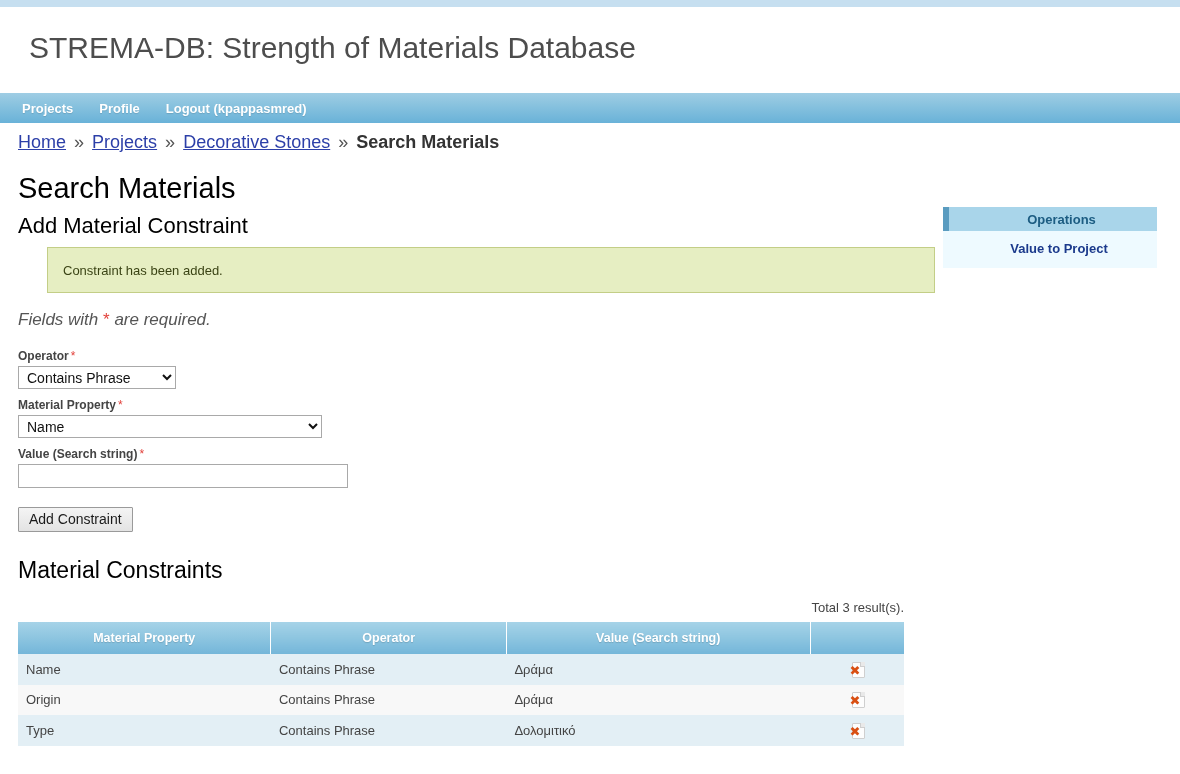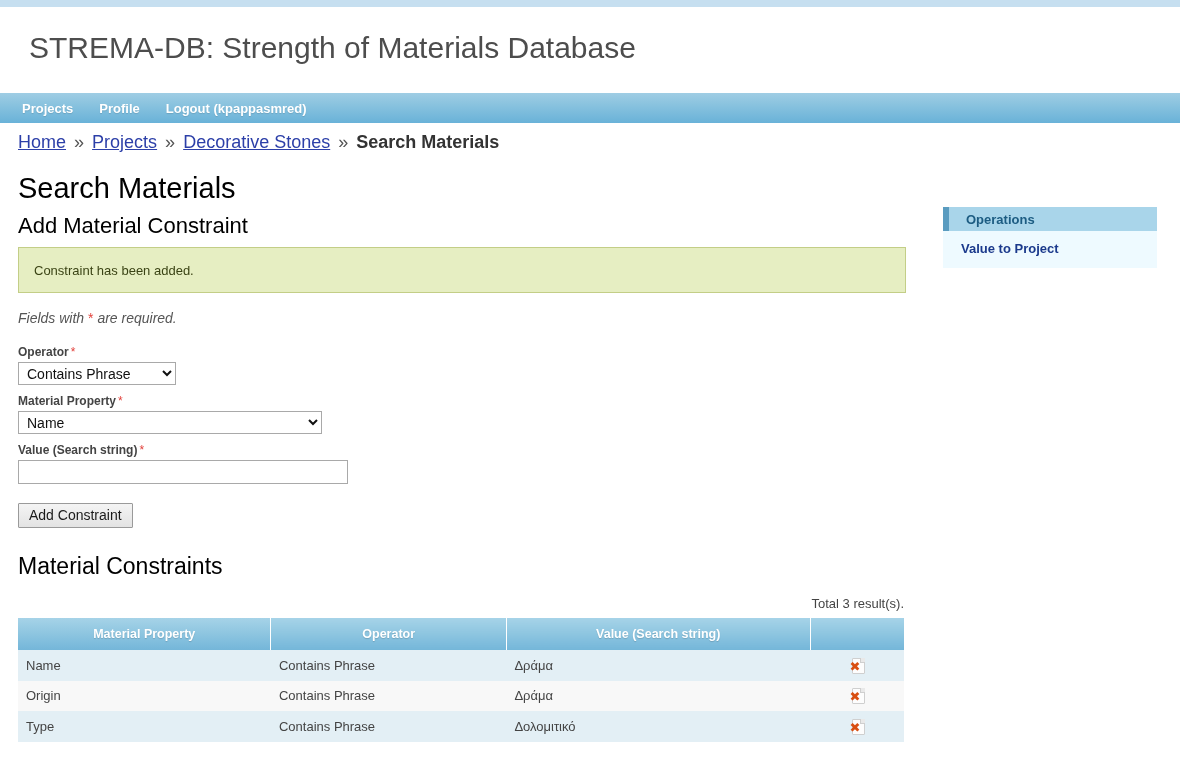--- a/index.html
+++ b/index.html
@@ -114,26 +114,27 @@
     background: #e6eec2;
     border: 1px solid #c3ce87;
     color: #3a4314;
     font-size: 13px;
     padding: 14px 14px 14px 15px;
     box-sizing: border-box;
     width: 888px;
     height: 46px;
     display: flex;
     align-items: center;
+    margin-left: 29px;
   }
 
   .required-note {
     font-style: italic;
     color: #555555;
-    font-size: 14px;
+    font-size: 17px;
     margin: 17px 0 19px 0;
   }
   .req-star { color: #e2413b; font-style: normal; }
 
   
   .form-row { margin-bottom: 9px; }
   .form-label {
     display: block;
     font-weight: bold;
     font-size: 12px;
@@ -264,21 +265,21 @@
     text-align: center;
   }
 
   
   .sidebar {
     position: absolute;
     left: 943px;
     top: 36px;
     width: 214px;
   }
-  .portlet { width: 214px; }
+  .portlet { width: 214px; text-align: center; }
   .portlet-header {
     background: #a9d5ea;
     color: #1c5c82;
     font-weight: bold;
     font-size: 13px;
     padding: 6px 0 6px 17px;
     border-left: 6px solid #5a9cc0;
     box-sizing: border-box;
     height: 24px;
     line-height: 13px;

